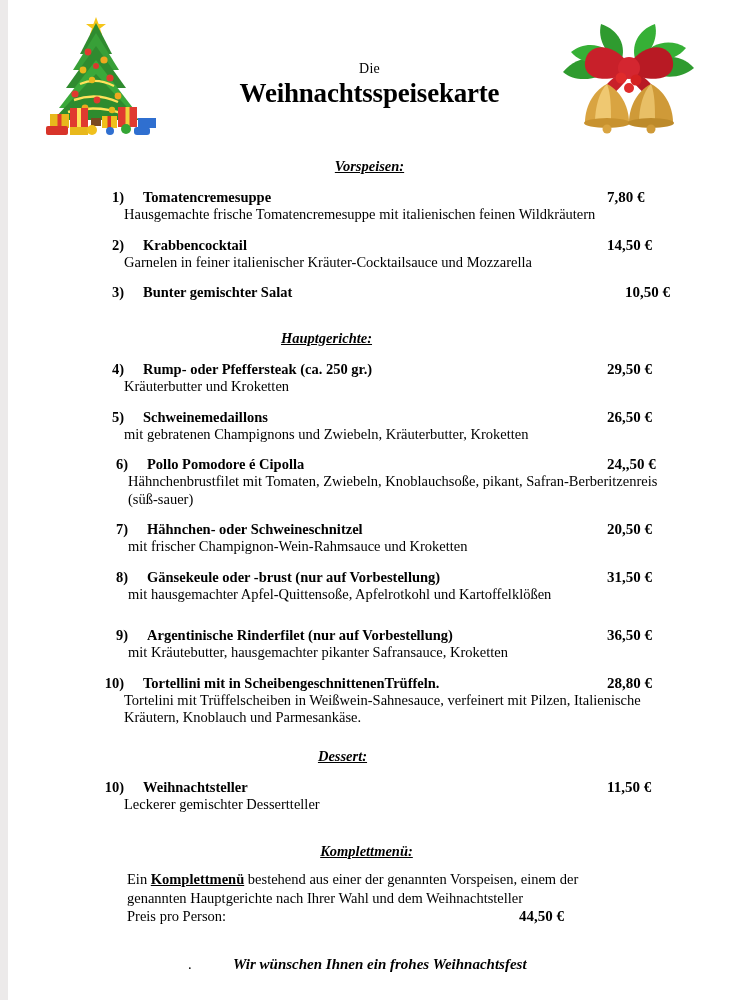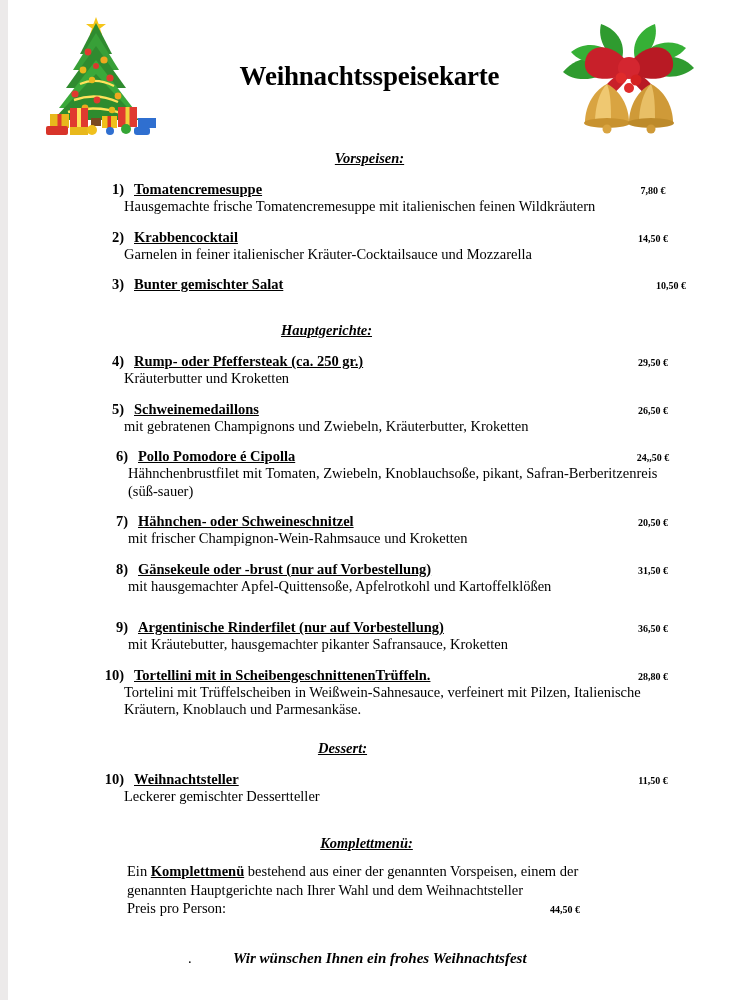--- a/index.html
+++ b/index.html
@@ -69,21 +69,21 @@
   }
 
   
   .section-heading {
     font-size: 14.5px;
     font-weight: bold;
     font-style: italic;
     text-decoration: underline;
     text-align: center;
   }
-  .sh-vorspeisen { margin-top: 10px; }
+  .sh-vorspeisen { margin-top: 18px; }
   .sh-haupt      { margin-top: 29px; padding-right: 86px; }
   .sh-dessert    { margin-top: 21px; padding-right: 54px; }
   .sh-komplett   { margin-top: 30px; padding-right: 6px; }
 
   
   .items { margin-top: 14px; }
   .item { position: relative; margin-bottom: 13px; }
   .item-head {
     display: flex;
     align-items: baseline;
@@ -94,29 +94,28 @@
     text-align: right;
     font-size: 14.5px;
     font-weight: bold;
     padding-left: 84px;
     box-sizing: content-box;
   }
   .name {
     flex: 1;
     font-size: 14.5px;
     font-weight: bold;
-    padding-left: 10px;
+    padding-left: 19px;
     white-space: nowrap;
-    text-decoration: underline;
   }
   .price {
-    font-size: 10px;
+    font-size: 15px;
     font-weight: bold;
     white-space: nowrap;
-    text-align: center;
+    text-align: left;
     width: 92px;
     min-width: 92px;
     padding-right: 32px;
   }
   .desc {
     font-size: 14.5px;
     line-height: 17.5px;
     padding-left: 116px;
     padding-right: 68px;
   }
@@ -251,20 +250,21 @@
       <path d="M66 74 C58 82 54 98 54 112 L70 112 C70 98 70 84 66 74 Z" fill="#efc871"></path>
       <ellipse cx="66" cy="113" rx="23" ry="5" fill="#c8922f"></ellipse>
       <circle cx="66" cy="119" r="4.5" fill="#d9a441"></circle>
       <path d="M110 74 C94 82 88 100 88 112 L132 112 C132 100 126 82 110 74 Z" fill="#cf9a38"></path>
       <path d="M110 74 C102 82 98 98 98 112 L114 112 C114 98 114 84 110 74 Z" fill="#e8bf66"></path>
       <ellipse cx="110" cy="113" rx="23" ry="5" fill="#bd8a2a"></ellipse>
       <circle cx="110" cy="119" r="4.5" fill="#cf9a38"></circle>
     </svg>
 
     <div class="title-block">
+      <div class="title-small">Die</div>
       <div class="title-main">Weihnachtsspeisekarte</div>
     </div>
   </div>
 
   <div class="section-heading sh-vorspeisen">Vorspeisen:</div>
 
   <div class="items">
 
     <div class="item">
       <div class="item-head">

